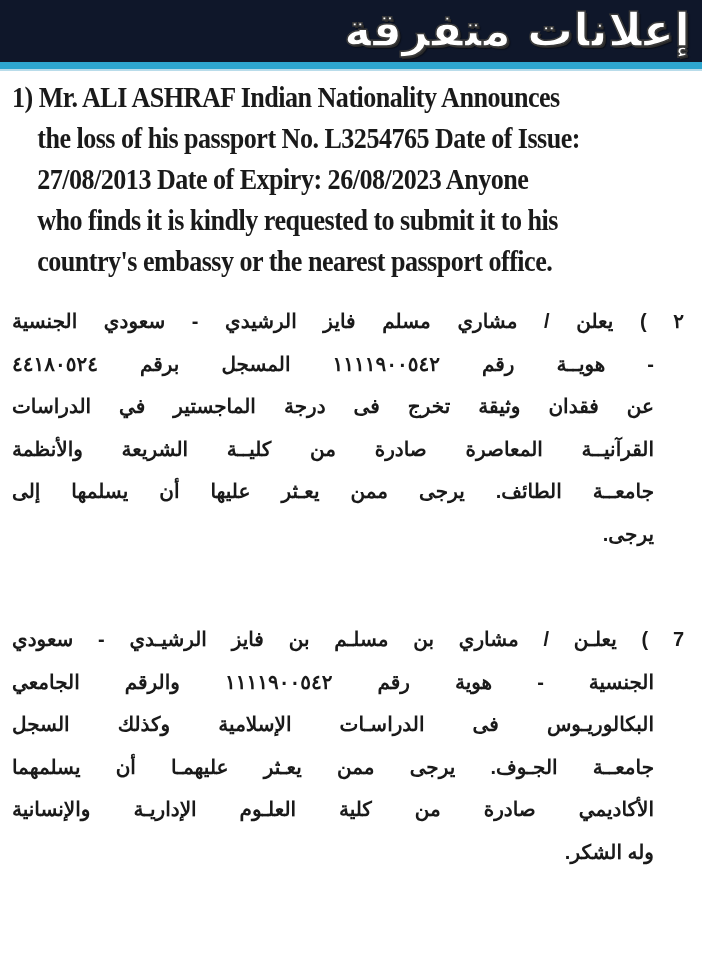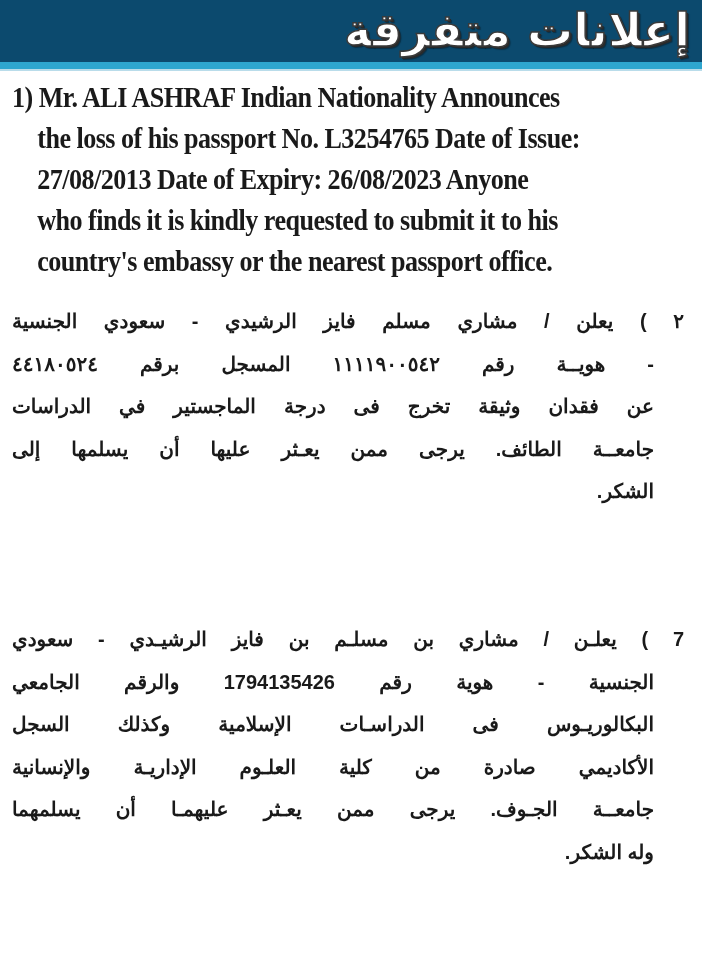--- a/index.html
+++ b/index.html
@@ -12,21 +12,21 @@
       height: 975px;
       overflow: hidden;
       position: relative;
       color: #1a1a1a;
     }
     .header {
       position: absolute;
       left: 0; top: 0;
       width: 702px;
       height: 62px;
-      background: #0c4a6e;
+      background: #0f172a;
     }
     .header-title {
       position: absolute;
       right: 12px;
       top: 2px;
       font-family: "DejaVu Sans", sans-serif;
       font-weight: bold;
       font-size: 46px;
       line-height: 56px;
       color: #ffffff;
@@ -110,24 +110,25 @@
   <span class="line indent">the loss of his passport No. L3254765 Date of Issue:</span>
   <span class="line indent">27/08/2013 Date of Expiry: 26/08/2023 Anyone</span>
   <span class="line indent">who finds it is kindly requested to submit it to his</span>
   <span class="line indent">country's embassy or the nearest passport office.</span>
 </div>
 
 <div class="ad-ar" id="ad2">
   <span class="line">٢ ) يعلن / مشاري مسلم فايز الرشيدي - سعودي الجنسية</span>
   <span class="line indent">- هويــة رقم ١١١١٩٠٠٥٤٢ المسجل برقم ٤٤١٨٠٥٢٤</span>
   <span class="line indent">عن فقدان وثيقة تخرج فى درجة الماجستير في الدراسات</span>
+  <span class="line indent">القرآنيــة المعاصرة صادرة من كليــة الشريعة والأنظمة</span>
   <span class="line indent">جامعــة الطائف. يرجى ممن يعـثر عليها أن يسلمها إلى</span>
-  <span class="line indent last">الشكر.</span>
+  <span class="line indent last">يرجى.</span>
 </div>
 
 <div class="ad-ar" id="ad3">
   <span class="line">7 ) يعلـن / مشاري بن مسلـم بن فايز الرشيـدي - سعودي</span>
-  <span class="line indent">الجنسية - هوية رقم 1794135426 والرقم الجامعي</span>
+  <span class="line indent">الجنسية - هوية رقم ١١١١٩٠٠٥٤٢ والرقم الجامعي</span>
   <span class="line indent">البكالوريـوس فى الدراسـات الإسلامية وكذلك السجل</span>
+  <span class="line indent">جامعــة الجـوف. يرجى ممن يعـثر عليهمـا أن يسلمهما</span>
   <span class="line indent">الأكاديمي صادرة من كلية العلـوم الإداريـة والإنسانية</span>
-  <span class="line indent">جامعــة الجـوف. يرجى ممن يعـثر عليهمـا أن يسلمهما</span>
   <span class="line indent last">وله الشكر.</span>
 </div>
 
 </body></html>

